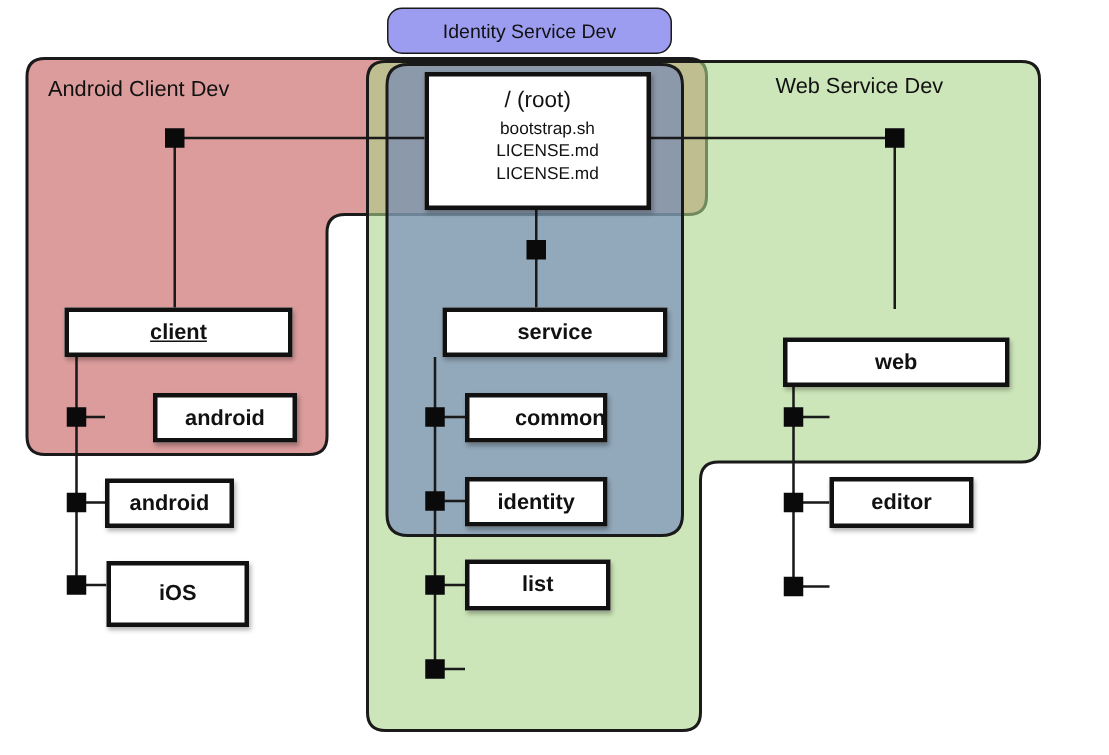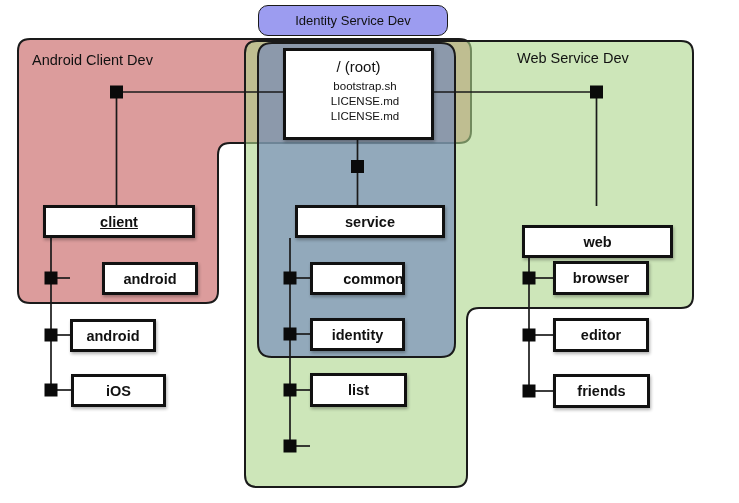--- a/index.html
+++ b/index.html
@@ -122,23 +122,21 @@
     <div class="root-file">LICENSE.md</div>
     <div class="root-file">LICENSE.md</div>
   </div>
 
   <div class="node" style="left:43px;  top:205px; width:152px; height:33px;text-decoration:underline;">client</div>
   <div class="node" style="left:295px; top:205px; width:150px; height:33px;">service</div>
   <div class="node" style="left:522px; top:205px; width:151px; height:33px;margin-top:20px;">web</div>
 
   <div class="node" style="left:70px; top:262px; width:96px; height:33px;margin-left:32px;">android</div>
   <div class="node" style="left:70px; top:319px; width:86px; height:33px;">android</div>
-  <div class="node" style="left:71px; top:374px; width:95px; height:33px;text-align:right;">iOS</div>
+  <div class="node" style="left:71px; top:374px; width:95px; height:44px;text-align:right;">iOS</div>
 
   <div class="node" style="left:310px; top:262px; width:95px; height:33px;padding-left:32px;">common</div>
   <div class="node" style="left:310px; top:318px; width:95px; height:33px;">identity</div>
   <div class="node" style="left:310px; top:373px; width:97px; height:34px;">list</div>
 
-  <div class="node" style="left:553px; top:261px; width:96px; height:34px;">browser</div>
   <div class="node" style="left:553px; top:318px; width:96px; height:34px;">editor</div>
-  <div class="node" style="left:553px; top:374px; width:97px; height:34px;">friends</div>
 
 </div>
 
 </body></html>

